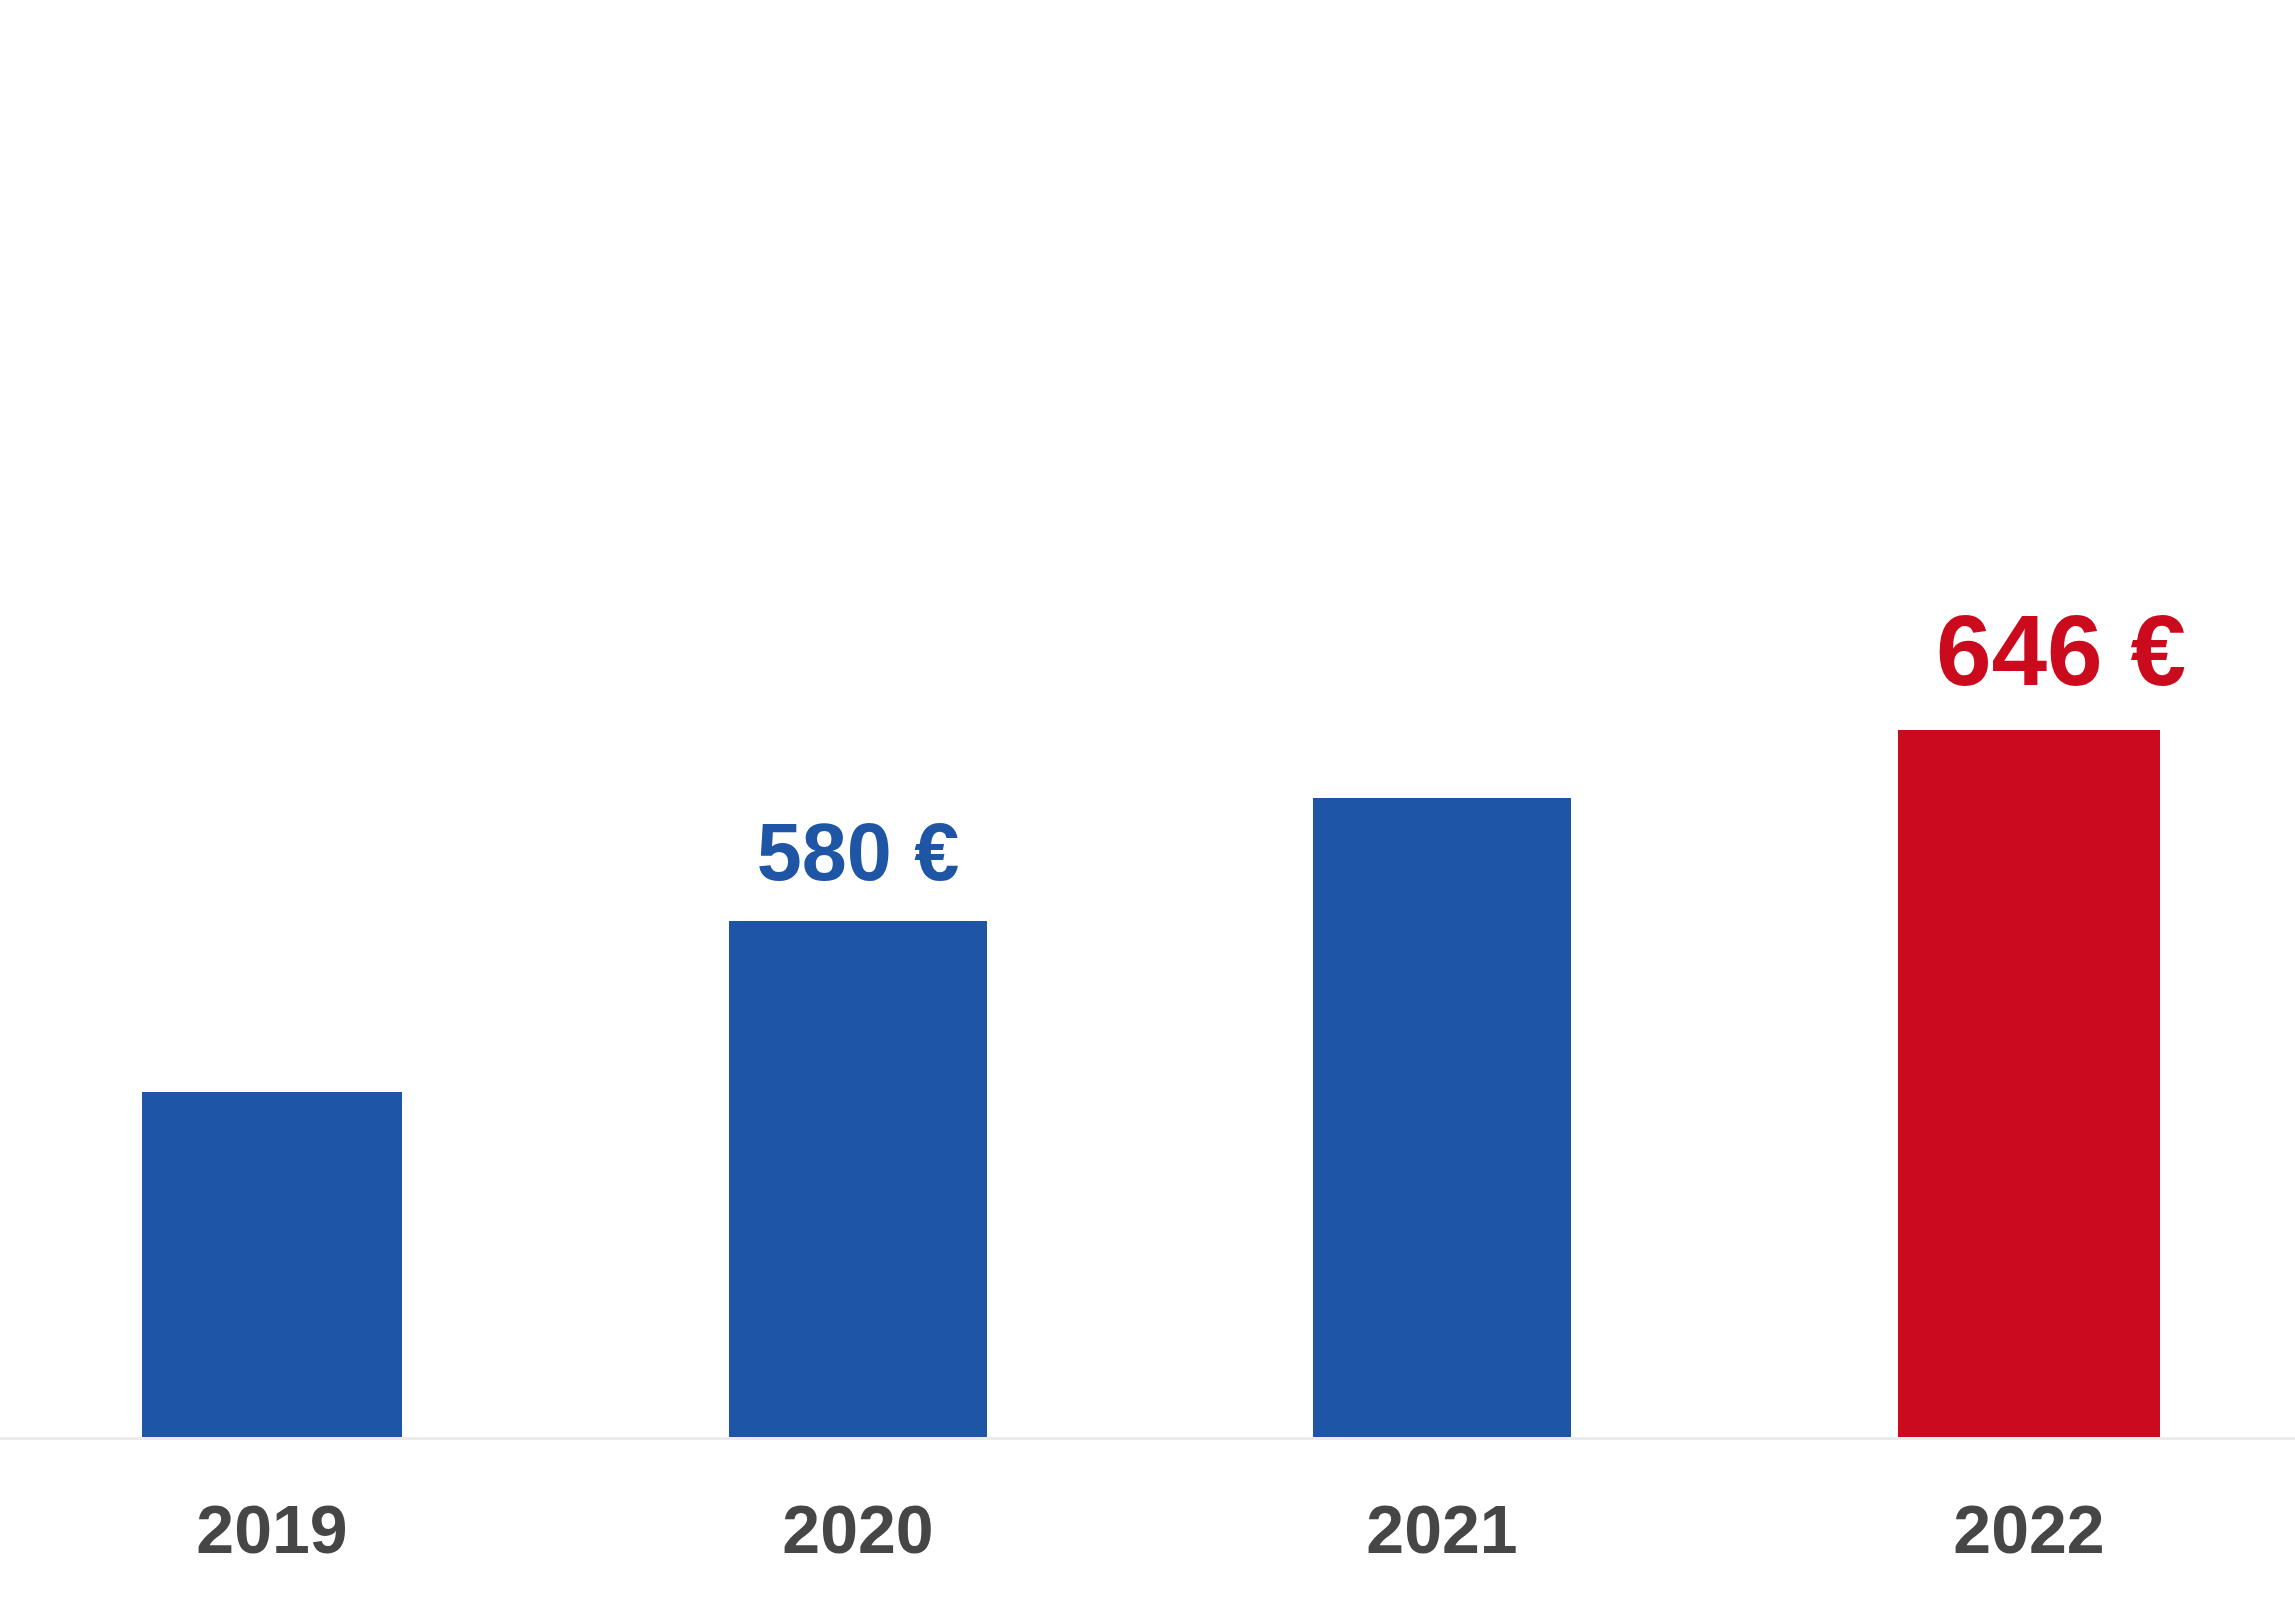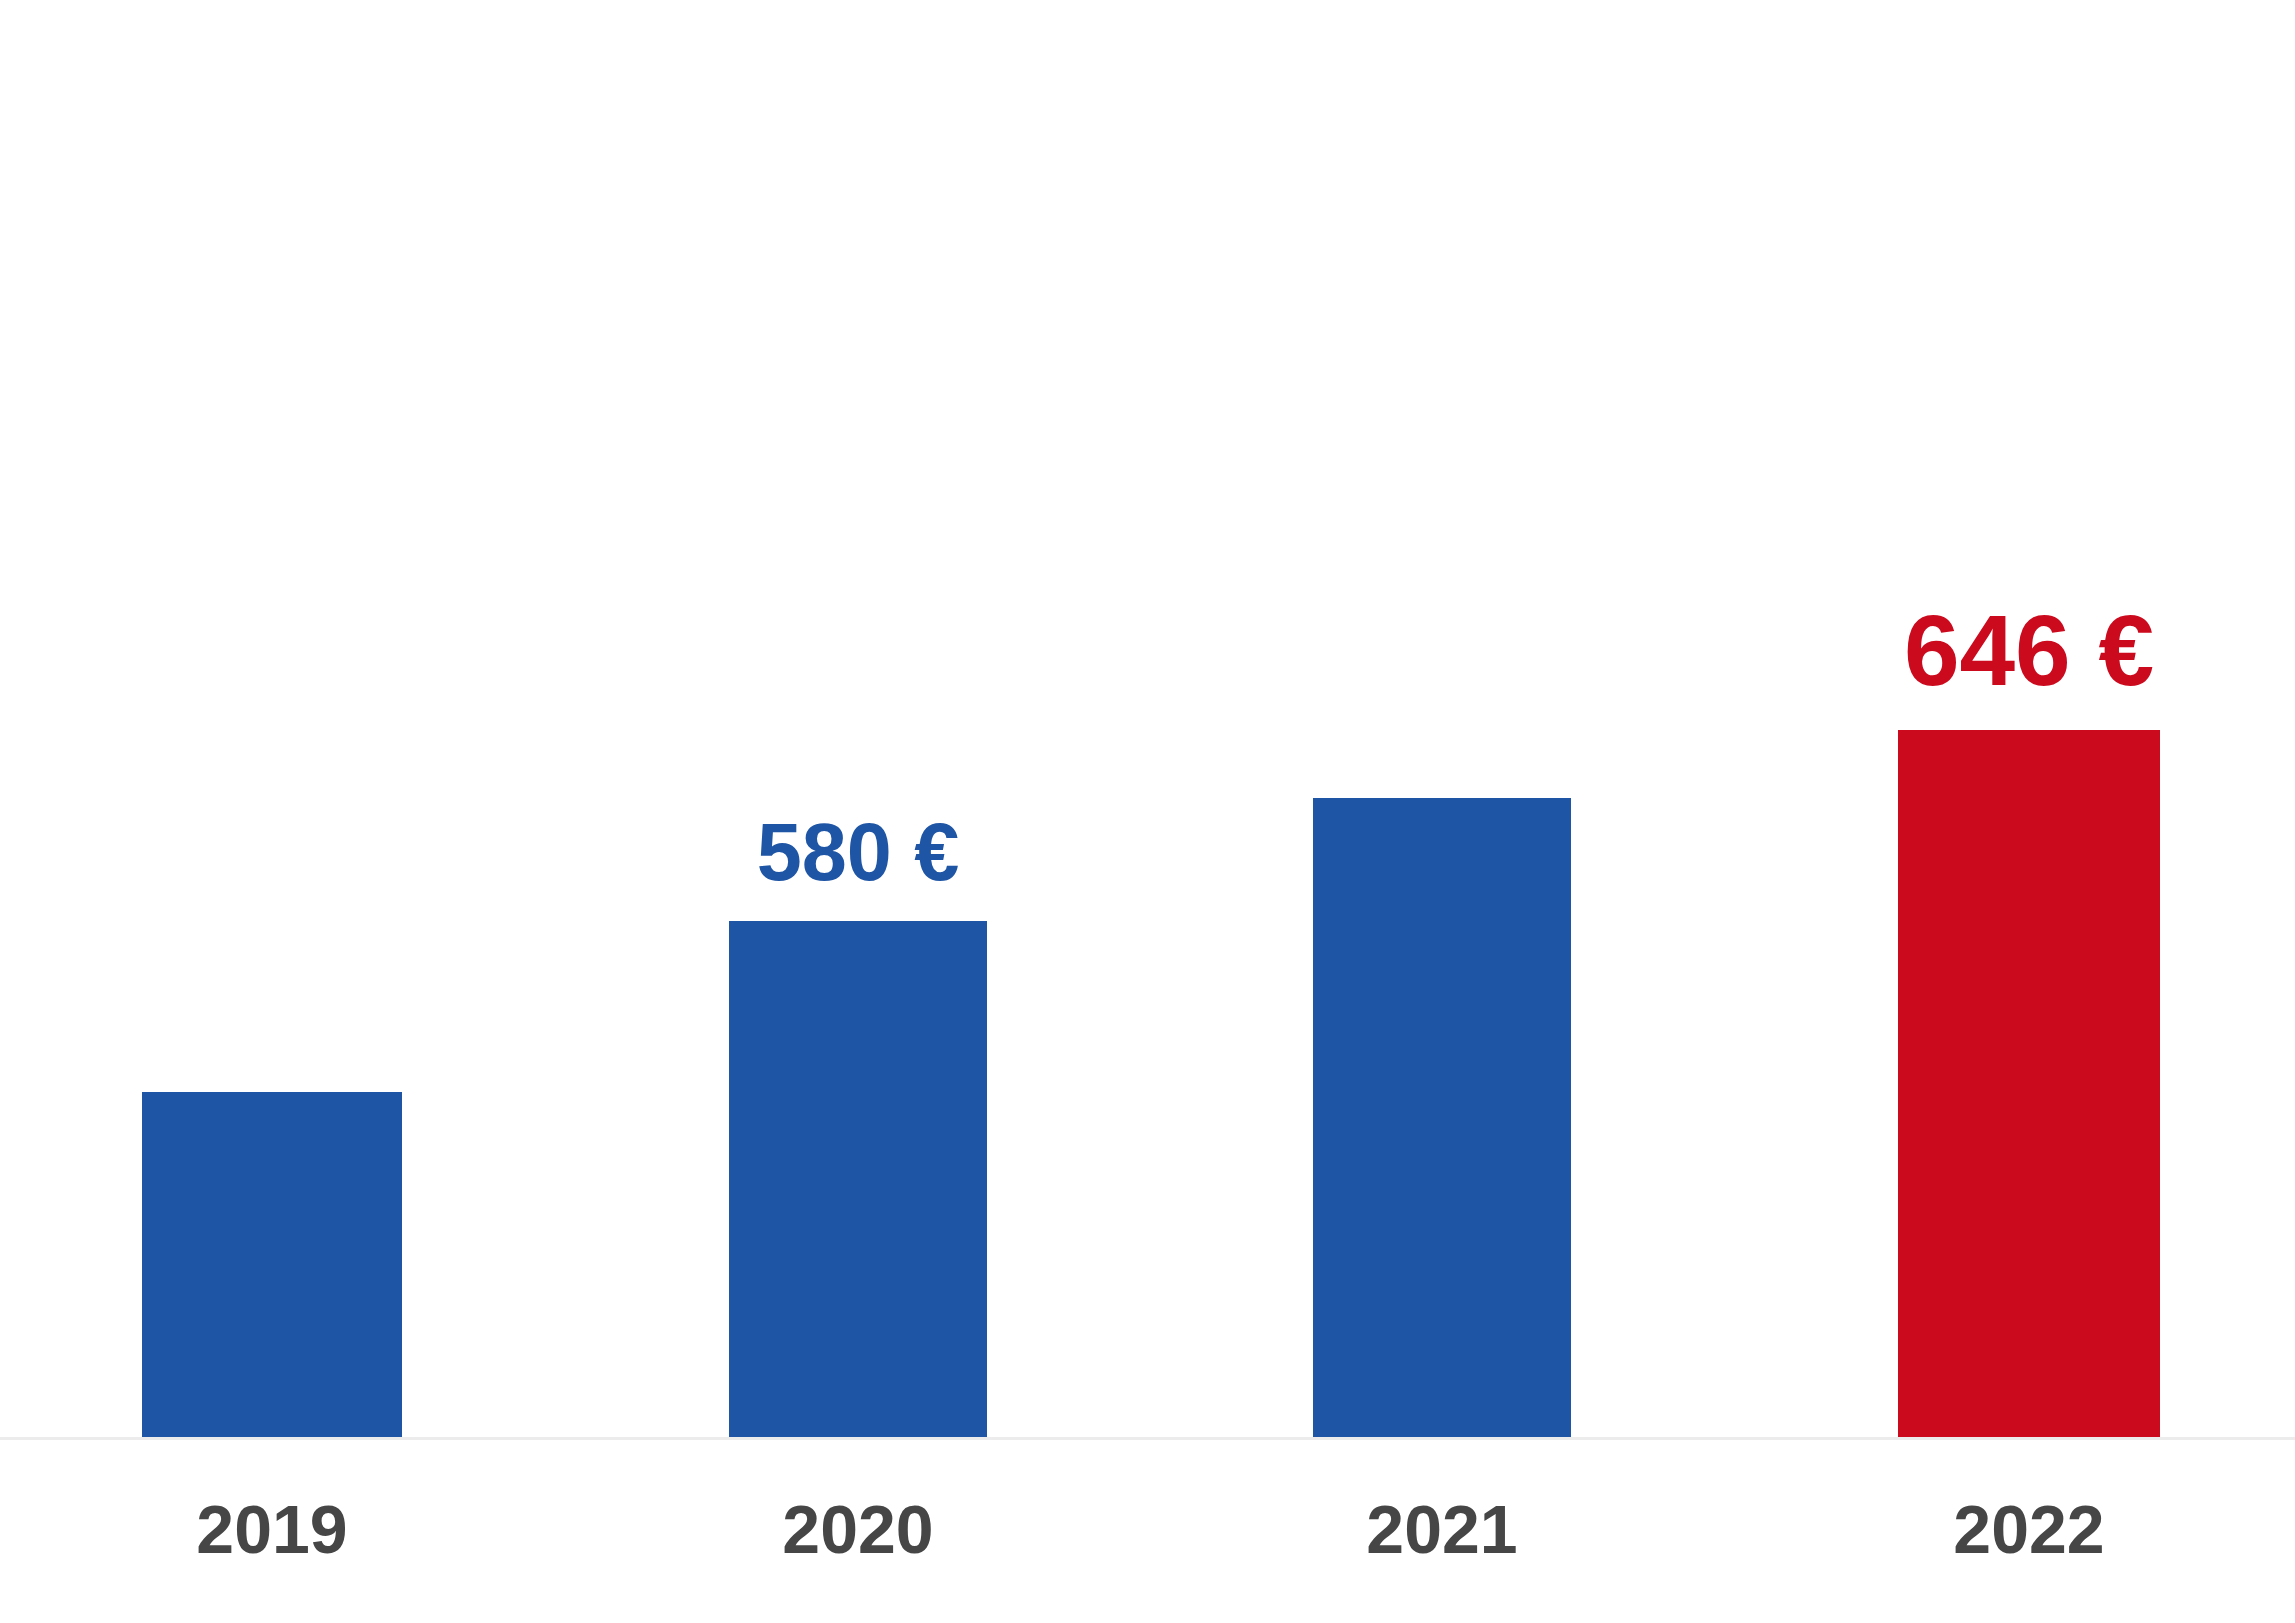--- a/index.html
+++ b/index.html
@@ -119,20 +119,20 @@
       <div class="bar blue" style="height:516px;"></div>
       <div class="cat-label">2020</div>
     </div>
 
     <div class="bar-group" style="left:1313px; width:258px;">
       <div class="bar blue" style="height:639px;"></div>
       <div class="cat-label">2021</div>
     </div>
 
     <div class="bar-group" style="left:1898px; width:262px;">
-      <div class="value-label red" style="top:600px;">646 €</div>
+      <div class="value-label red" style="top:600px;margin-left:32px;">646 €</div>
       <div class="bar red" style="height:707px;"></div>
       <div class="cat-label">2022</div>
     </div>
 
   </div>
 </div>
 
 
 </body></html>

